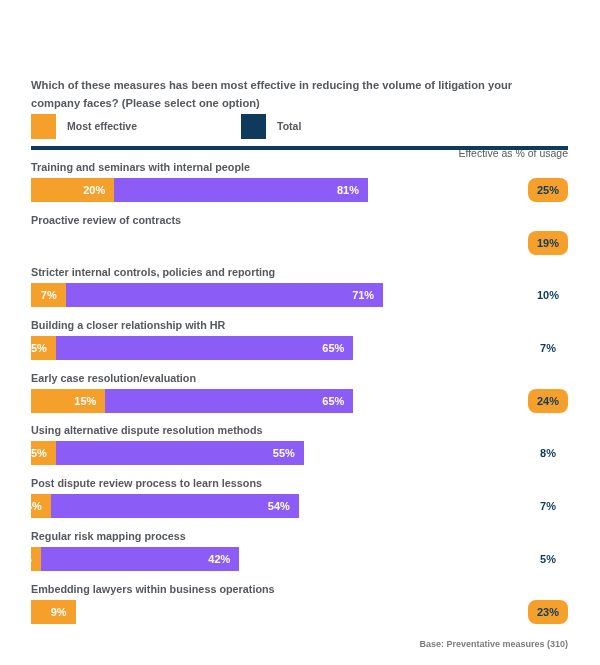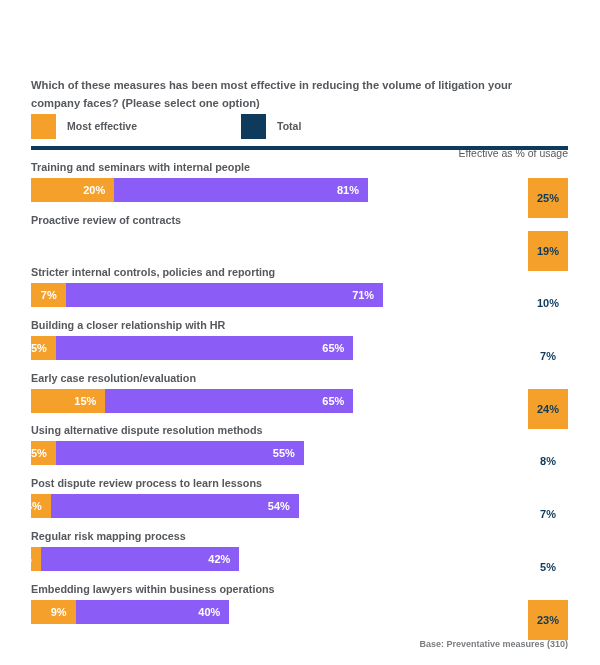--- a/index.html
+++ b/index.html
@@ -136,28 +136,29 @@
     font-weight: bold;
     color: #ffffff;
     padding-right: 9px;
     white-space: nowrap;
   }
 
   .usage-cell {
     position: absolute;
     right: 32px;
     top: 17px;
-    height: 40px;
+    height: 24px;
     min-width: 40px;
     display: flex;
     align-items: center;
     justify-content: center;
     font-size: 11px;
     font-weight: bold;
     color: #0e3a5c;
+    border-radius: 8px;
   }
   .usage-cell.highlighted {
     background: #f5a02a;
     padding: 0 8px;
   }
   .usage-cell.plain { padding: 0 4px; }
 
   
   #footnote {
     position: absolute;
@@ -281,23 +282,20 @@
           </div>
         </div>
         <div class="usage-cell plain">5%</div>
       </div>
       <div class="measure-row">
         <div class="row-label">Embedding lawyers within business operations</div>
         <div class="bar-track" style="width: 198.4px;">
           <div class="bar-seg most-effective" style="width: 44.64px;">
             <span class="bar-value">9%</span>
           </div>
-          <div class="bar-seg total" style="width: 153.76px;">
-            <span class="bar-value">40%</span>
-          </div>
         </div>
         <div class="usage-cell highlighted">23%</div>
       </div>
     </div>
 
   <div id="footnote">Base: Preventative measures (310)</div>
 
 </div>
 
 </body></html>

